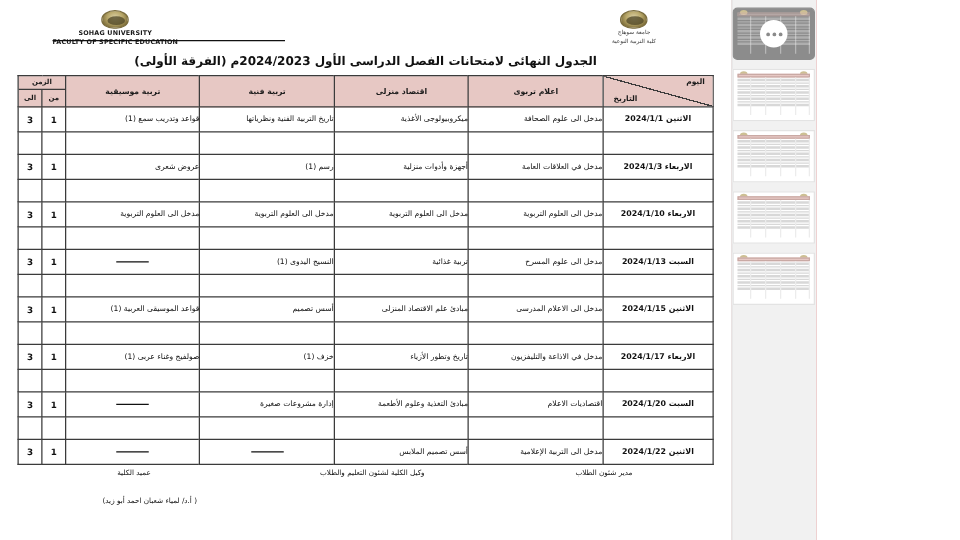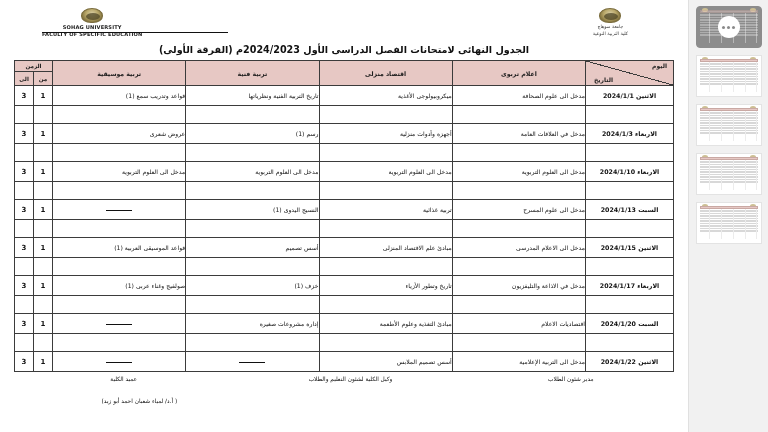--- a/index.html
+++ b/index.html
@@ -3,21 +3,21 @@
 <meta charset="utf-8">
 <style>
   * { box-sizing: border-box; }
   html, body {
     margin: 0; padding: 0;
     width: 768px; height: 432px;
     overflow: hidden;
     background: #ffffff;
     font-family: "DejaVu Sans", "Liberation Sans", sans-serif;
   }
-  #app { position: relative; width: 768px; height: 432px; display: flex; background:#b91c1c; }
+  #app { position: relative; width: 653px; height: 432px; display: flex; background:#b91c1c; }
 
   
   #doc-pane {
     position: relative;
     width: 688px; height: 432px;
     background: #ffffff;
     overflow: hidden;
   }
   #page {
     position: absolute; inset: 0;

